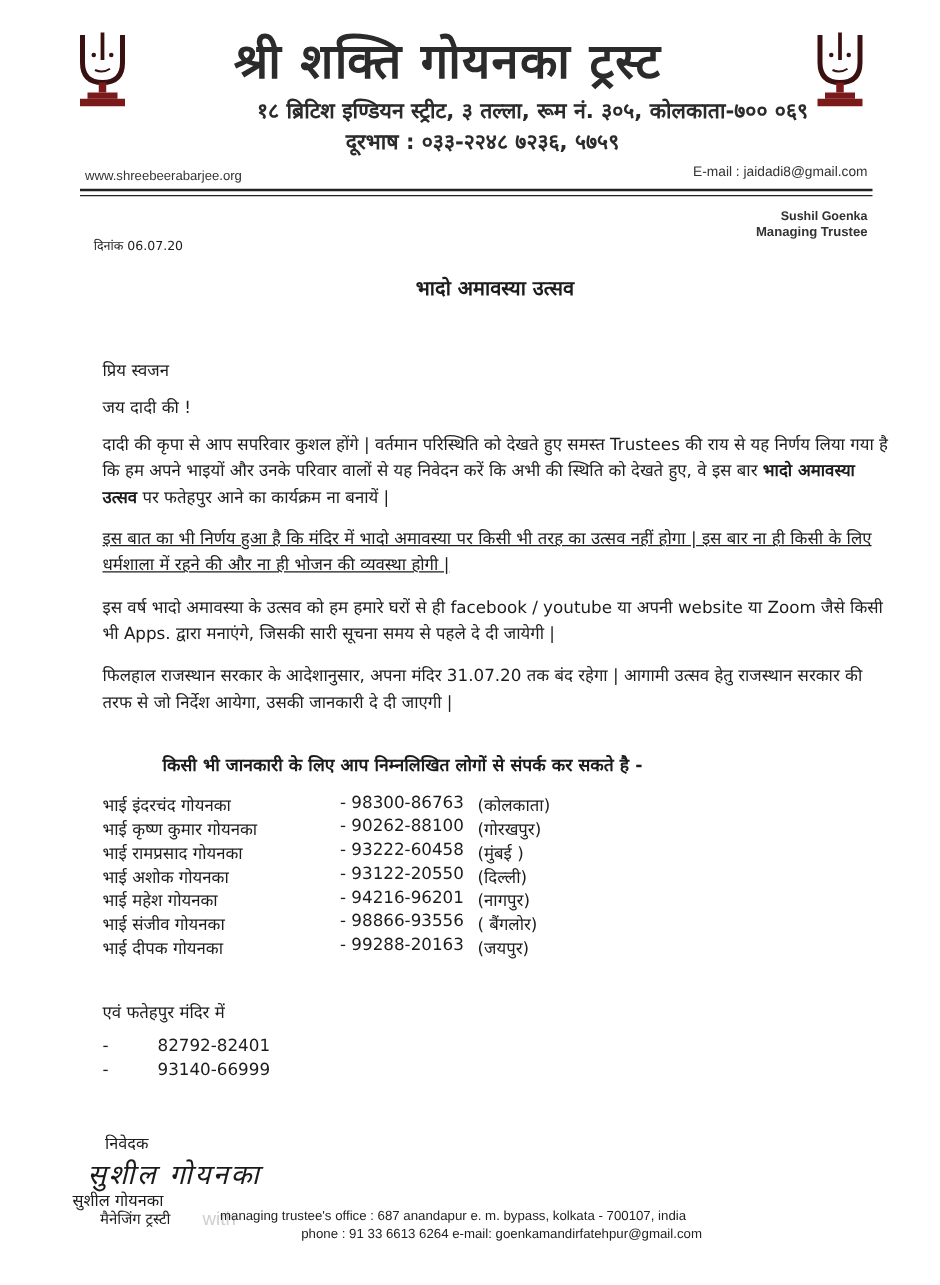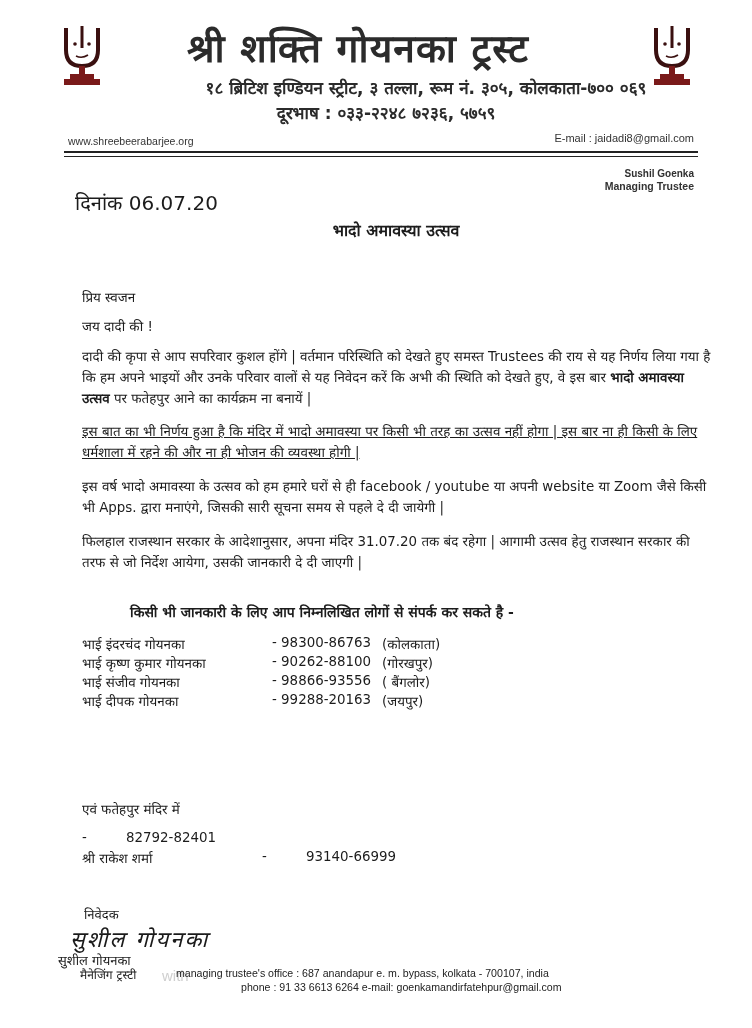--- a/index.html
+++ b/index.html
@@ -17,21 +17,21 @@
   .addr-line { left: 0; width: 752px; text-align: center; font-size: 17px; font-weight: bold; color: #2b2b2b; }
   .addr-1 { top: 76px; left: 50px; }
   .addr-2 { top: 101px; left: 10px; }
   .web { left: 68px; top: 135px; font-size: 10.5px; color: #333; font-family: "Liberation Sans", sans-serif; }
   .email-head { right: 58px; top: 132px; font-size: 11px; color: #333; font-family: "Liberation Sans", sans-serif; }
   .rule { left: 64px; width: 634px; height: 0; border-top: 2px solid #222; }
   .rule-1 { top: 151px; }
   .rule-2 { top: 156px; border-top-width: 1.5px; }
 
   
-  .date { left: 75px; top: 189px; font-size: 20px; text-align: right; }
+  .date { left: 75px; top: 189px; font-size: 10px; text-align: right; }
   .signer-name { right: 58px; top: 168px; font-size: 10px; font-weight: bold; color: #2f2f2f;
                  font-family: "Liberation Sans", sans-serif; }
   .signer-role { right: 58px; top: 180px; font-size: 10.5px; font-weight: bold; color: #333;
                  font-family: Liberation Sans, sans-serif; }
   .subject { left: 0; width: 752px; top: 219px; text-align: center; font-size: 16px; font-weight: bold; padding-left: 20px; }
 
   
   .body-text { left: 82px; width: 632px; font-size: 13.4px; line-height: 21px; color: #1c1c1c; }
   .salutation { top: 287px; }
   .greeting { top: 316px; }
@@ -118,39 +118,53 @@
     <span class="c-name">भाई इंदरचंद गोयनका</span>
     <span class="c-phone">- 98300-86763</span>
     <span class="c-city">(कोलकाता)</span>
   </div>
   <div class="contact-row">
     <span class="c-name">भाई कृष्ण कुमार गोयनका</span>
     <span class="c-phone">- 90262-88100</span>
     <span class="c-city">(गोरखपुर)</span>
   </div>
   <div class="contact-row">
+    <span class="c-name">भाई रामप्रसाद गोयनका</span>
+    <span class="c-phone">- 93222-60458</span>
+    <span class="c-city">(मुंबई )</span>
+  </div>
+  <div class="contact-row">
+    <span class="c-name">भाई अशोक गोयनका</span>
+    <span class="c-phone">- 93122-20550</span>
+    <span class="c-city">(दिल्ली)</span>
+  </div>
+  <div class="contact-row">
+    <span class="c-name">भाई महेश गोयनका</span>
+    <span class="c-phone">- 94216-96201</span>
+    <span class="c-city">(नागपुर)</span>
+  </div>
+  <div class="contact-row">
     <span class="c-name">भाई संजीव गोयनका</span>
     <span class="c-phone">- 98866-93556</span>
     <span class="c-city">( बैंगलोर)</span>
   </div>
   <div class="contact-row">
     <span class="c-name">भाई दीपक गोयनका</span>
     <span class="c-phone">- 99288-20163</span>
     <span class="c-city">(जयपुर)</span>
   </div>
 </div>
 
 <div class="abs temple-heading">एवं फतेहपुर मंदिर में</div>
 <div class="abs temple-list">
   <div class="temple-row">
     <span class="t-dash">-</span>
     <span class="t-phone">82792-82401</span>
   </div>
   <div class="temple-row">
-    <span class="t-name">श्री राकेश शर्मा</span>
     <span class="t-dash">-</span>
     <span class="t-phone">93140-66999</span>
   </div>
 </div>
 
 <div class="abs nivedak">निवेदक</div>
 <div class="abs signature">सुशील गोयनका</div>
 <div class="abs signed-name">सुशील गोयनका</div>
 <div class="abs signed-role">मैनेजिंग ट्रस्टी</div>
 <div class="abs watermark">with</div>

